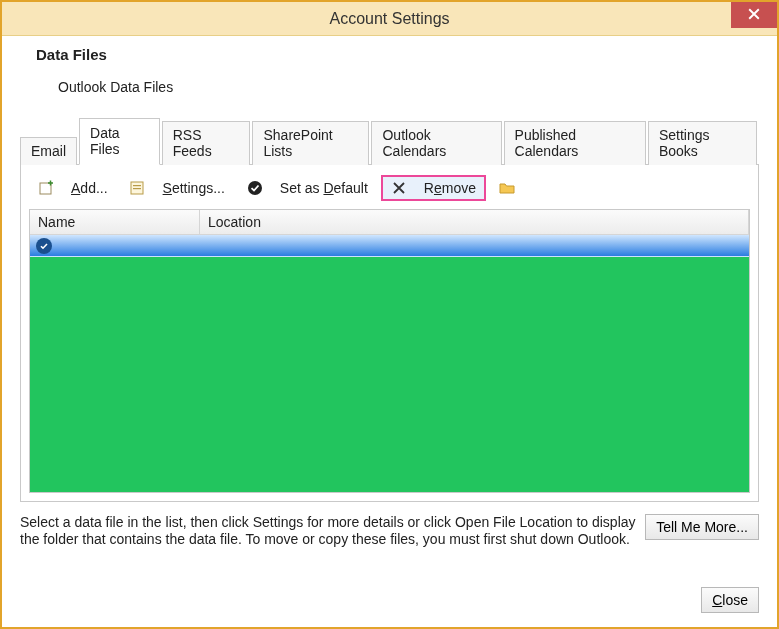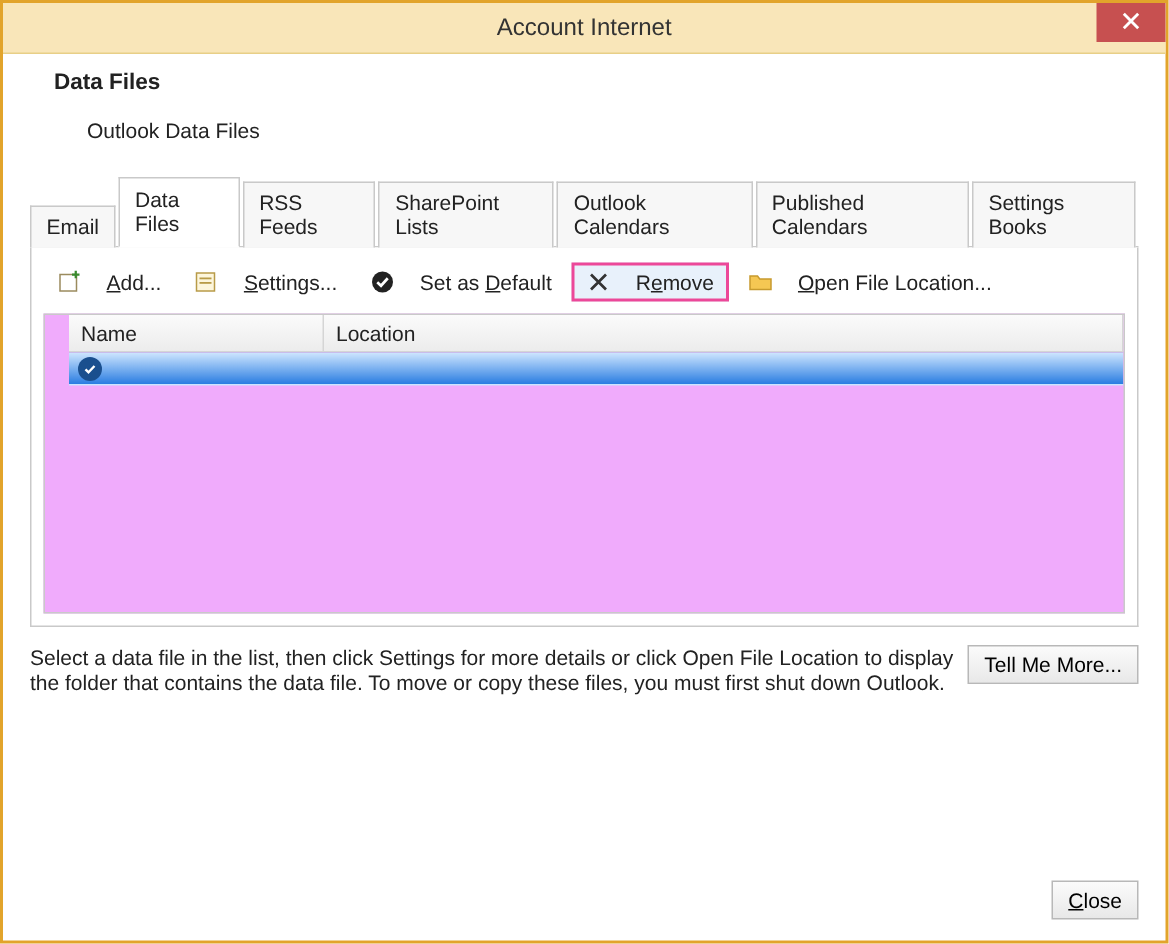--- a/index.html
+++ b/index.html
@@ -110,24 +110,23 @@
   }
   .tbtn.highlight {
     border: 2px solid #ec4899;
     background: #e8f1fb;
   }
   .tbtn .u { text-decoration: underline; }
   .tbtn-icon { width:16px; height:16px; display:inline-flex; align-items:center; justify-content:center; }
   
   .list-frame {
     border: 1px solid #c9c9c9;
-    height: 200px;
-    background: #f0abfc;
+    height: 284px;
+    background: #22c55e;
     overflow: hidden;
-    padding-left: 16px;
   }
   .list-header {
     display: flex;
     background: linear-gradient(#fbfbfb,#ececec);
     border-bottom: 1px solid #d5d5d5;
     font-size: 14px;
   }
   .list-header .col {
     padding: 4px 8px;
     border-right: 1px solid #d5d5d5;
@@ -183,21 +182,21 @@
     bottom: 14px;
   }
   .close-dialog-btn .u { text-decoration: underline; }
 </style>
 </head>
 <body>
 
 <div class="window">
 
   <div class="titlebar">
-    <span class="titlebar-title">Account Internet</span>
+    <span class="titlebar-title">Account Settings</span>
     <div class="close-btn">
       <span>
         <svg viewBox="0 0 10 10">
             <path d="M1 1 L9 9 M9 1 L1 9" stroke="#fff" stroke-width="1.6"></path>
           </svg>
       </span>
     </div>
   </div>
 
   <div class="header-area">
@@ -253,21 +252,20 @@
             </svg>
         </span>
         <span>R<span class="u">e</span>move</span>
       </div>
       <div class="tbtn">
         <span class="tbtn-icon">
           <svg viewBox="0 0 16 16">
               <path d="M1 4 h5 l1.5 2 H15 v7 H1 Z" fill="#f5c753" stroke="#c79a2e"></path>
             </svg>
         </span>
-        <span><span class="u">O</span>pen File Location...</span>
       </div>
     </div>
 
     <div class="list-frame">
       <div class="list-header">
         <div class="col col-name">Name</div>
         <div class="col col-location">Location</div>
       </div>
       <div class="list-body">
         <div class="row selected">

